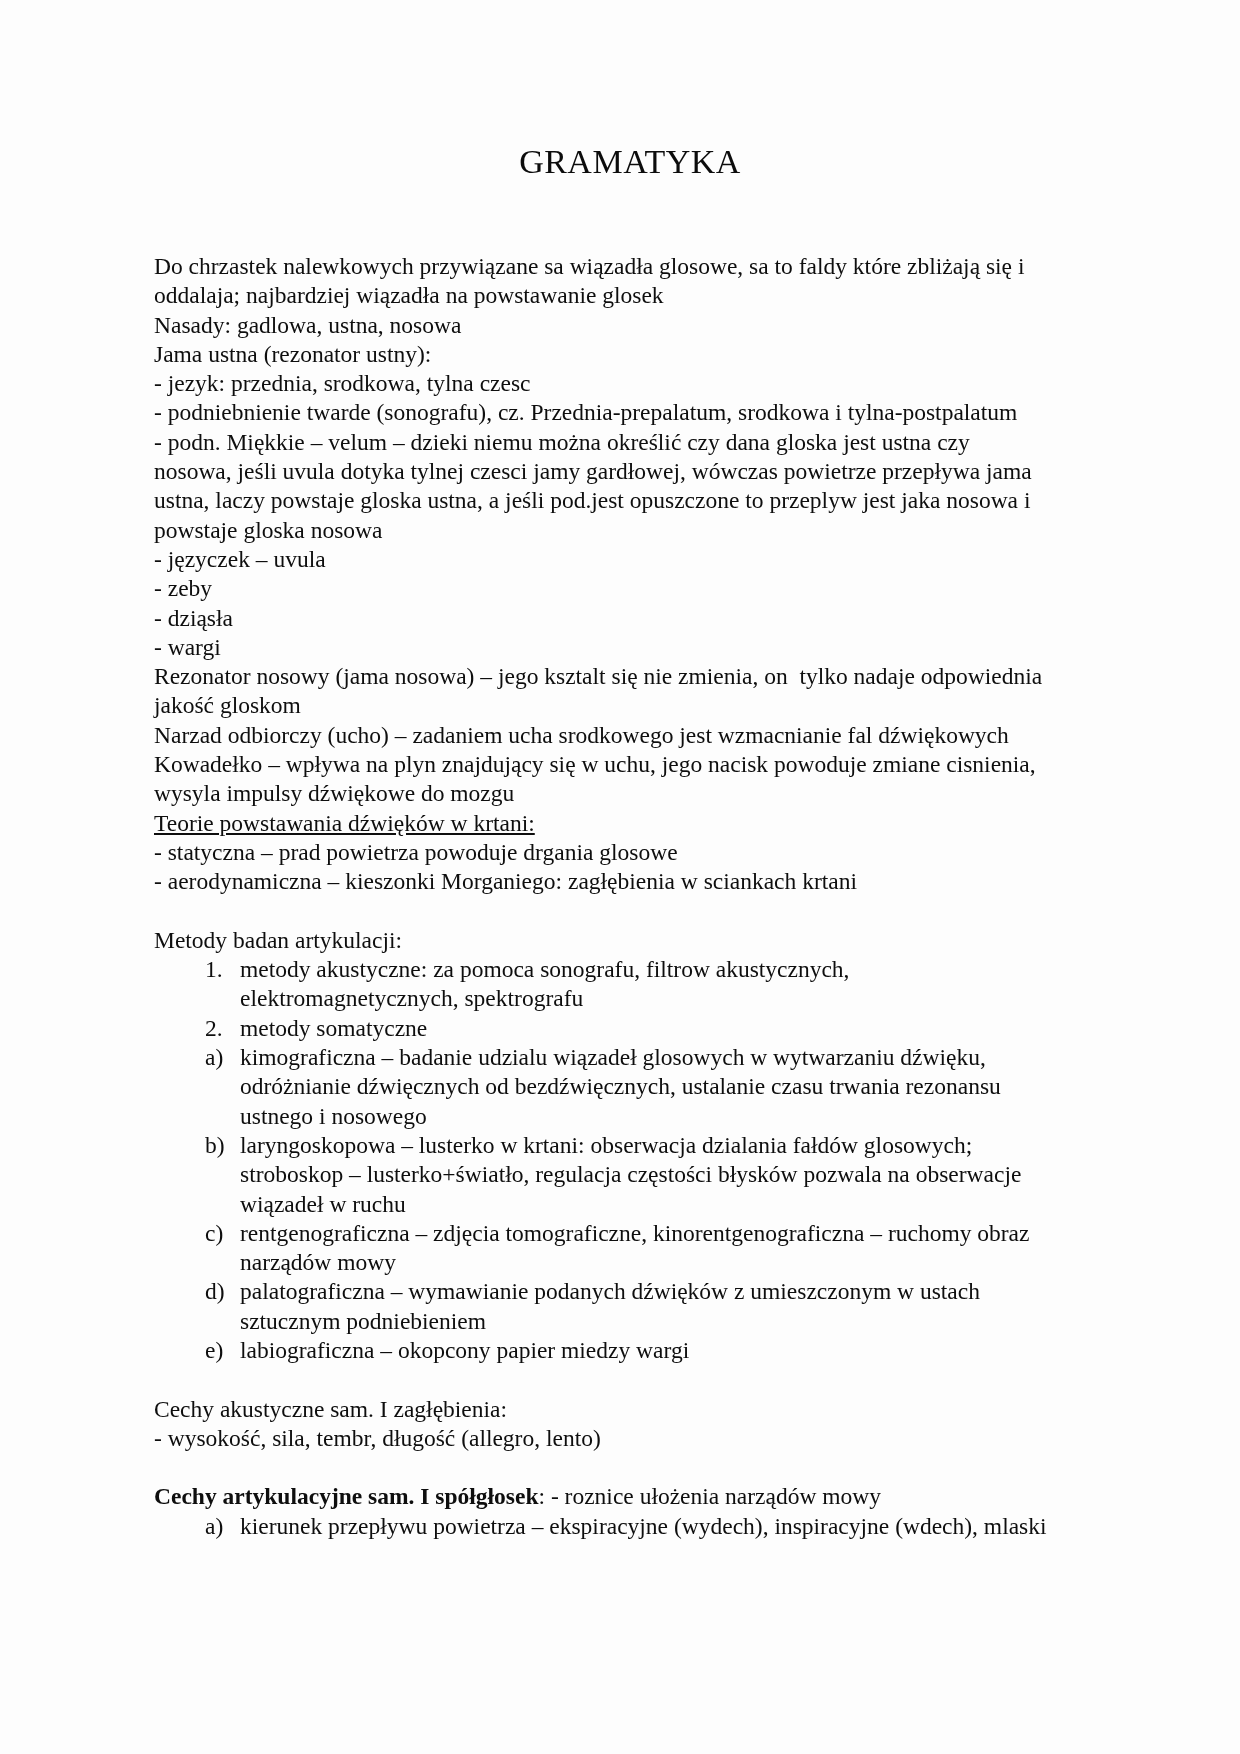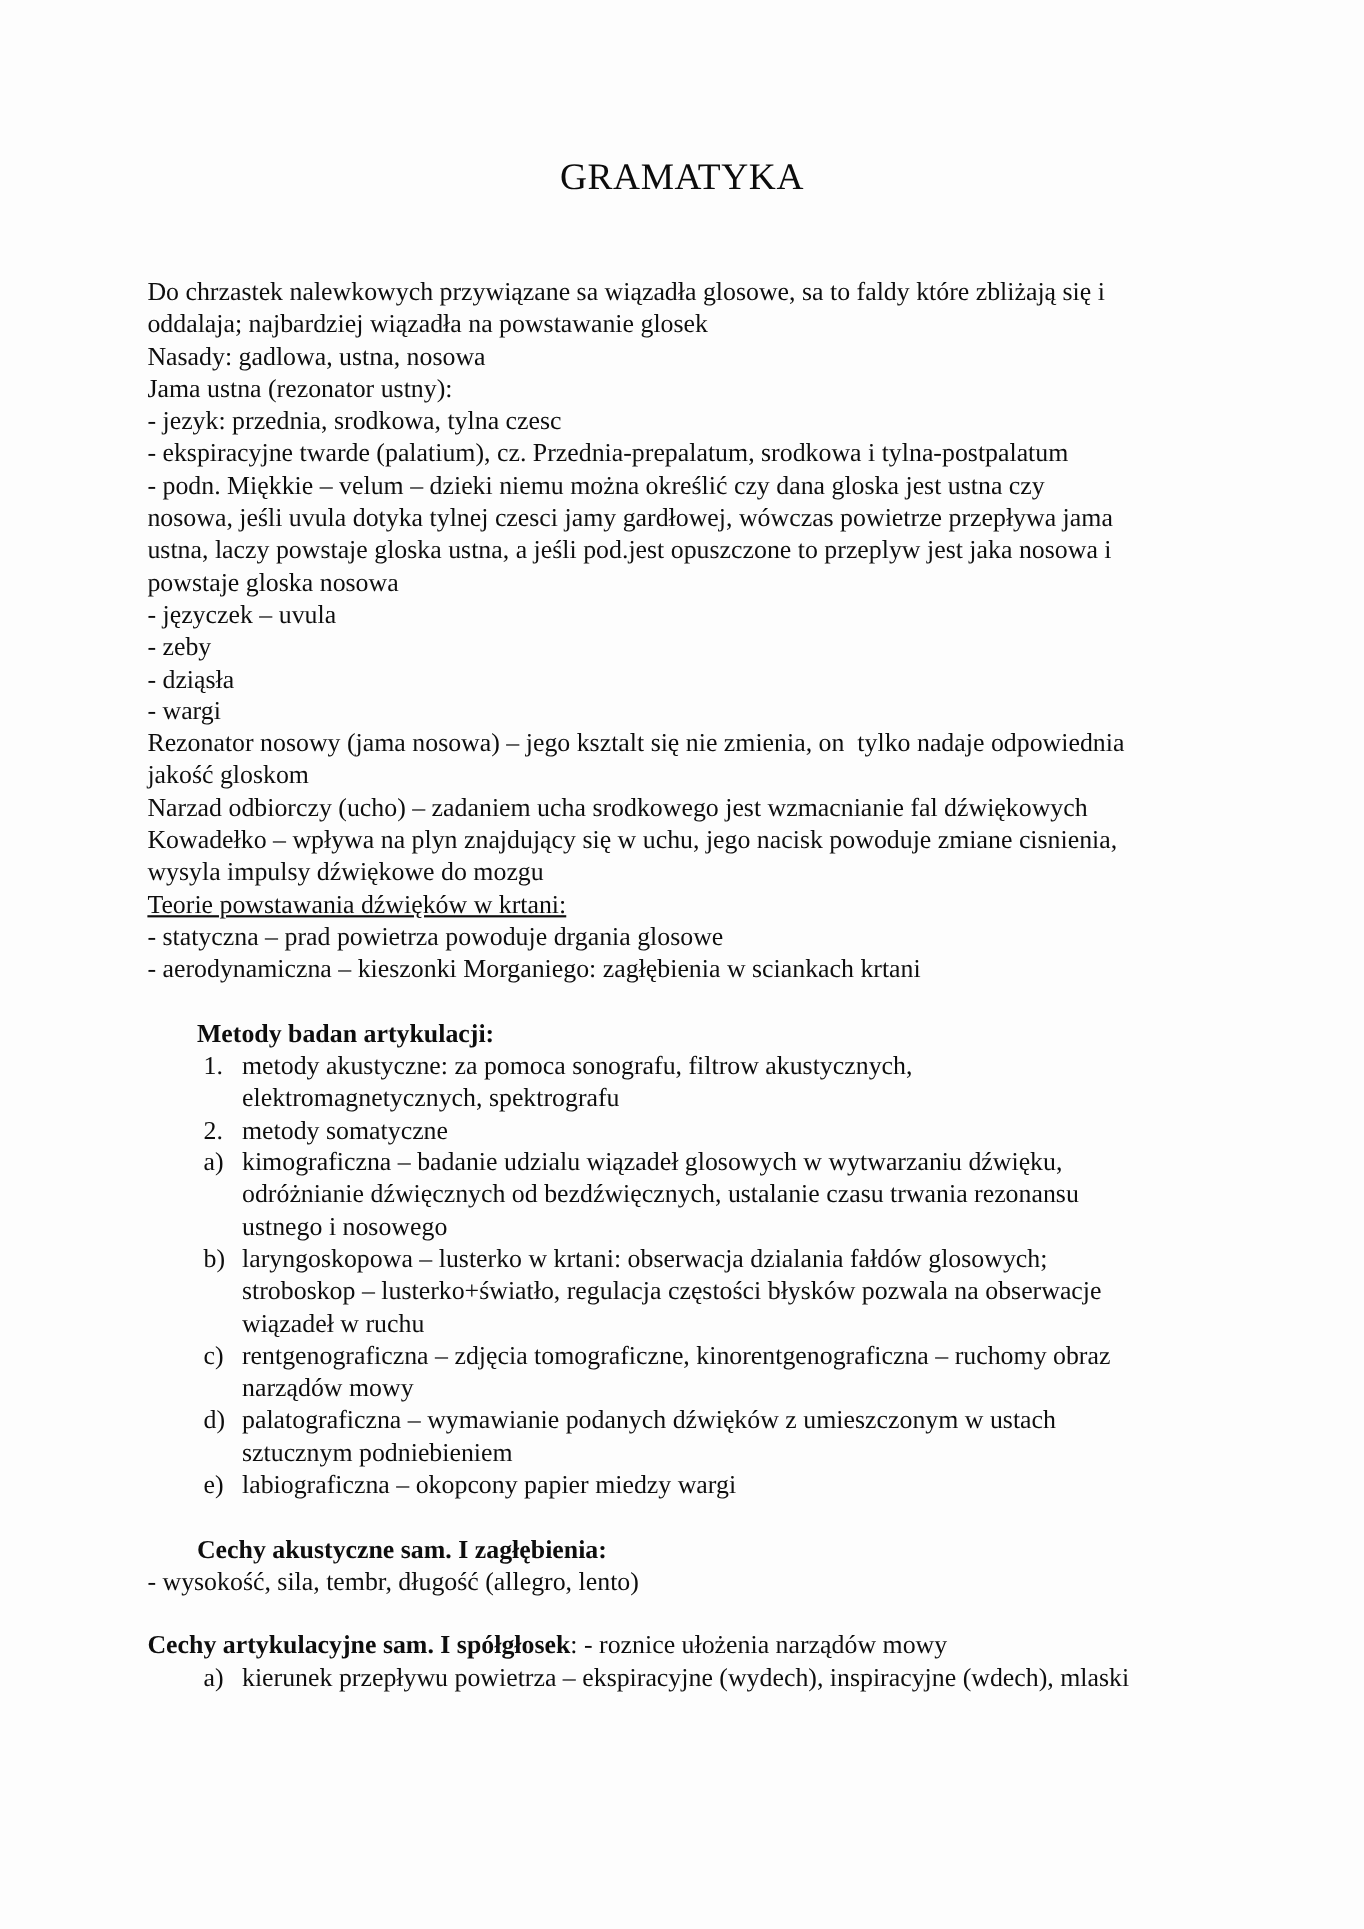--- a/index.html
+++ b/index.html
@@ -10,20 +10,21 @@
   }
   .page {
     position: relative;
     width: 1240px;
     height: 1754px;
     background: #fdfdfd;
     color: #0e0e0e;
     font-family: "Liberation Serif", "DejaVu Serif", serif;
     overflow: hidden;
     box-sizing: border-box;
+    padding-left: 20px;
   }
   .title {
     margin: 0;
     padding-top: 142px;
     font-size: 34px;
     font-weight: 400;
     line-height: 40px;
     text-align: center;
     letter-spacing: 0.5px;
     color: #0c0c0c;
@@ -31,21 +32,21 @@
   .content {
     margin: 70px 0 0 134px;
     font-size: 23.5px;
     line-height: 29.3px;
   }
   .block { margin: 0; }
   .line {
     white-space: pre;        
     display: block;
   }
-  .block.bold { font-weight: 700; margin-left: 45px; }
+  .block.bold { font-weight: 400; }
   .block.underline .line { text-decoration: underline; }
   .b { font-weight: 700; }
   
   .li {
     position: relative;
     padding-left: 86px;
   }
   .li .marker {
     position: absolute;
     left: 51px;
@@ -66,21 +67,21 @@
       <div class="block p">
         <span class="line">Nasady: gadlowa, ustna, nosowa</span>
       </div>
       <div class="block p">
         <span class="line">Jama ustna (rezonator ustny):</span>
       </div>
       <div class="block p">
         <span class="line">- jezyk: przednia, srodkowa, tylna czesc</span>
       </div>
       <div class="block p">
-        <span class="line">- ekspiracyjne twarde (palatium), cz. Przednia-prepalatum, srodkowa i tylna-postpalatum</span>
+        <span class="line">- podniebnienie twarde (sonografu), cz. Przednia-prepalatum, srodkowa i tylna-postpalatum</span>
       </div>
       <div class="block p">
         <span class="line">- podn. Miękkie – velum – dzieki niemu można określić czy dana gloska jest ustna czy</span>
         <span class="line">nosowa, jeśli uvula dotyka tylnej czesci jamy gardłowej, wówczas powietrze przepływa jama</span>
         <span class="line">ustna, laczy powstaje gloska ustna, a jeśli pod.jest opuszczone to przeplyw jest jaka nosowa i</span>
         <span class="line">powstaje gloska nosowa</span>
       </div>
       <div class="block p">
         <span class="line">- języczek – uvula</span>
       </div>

